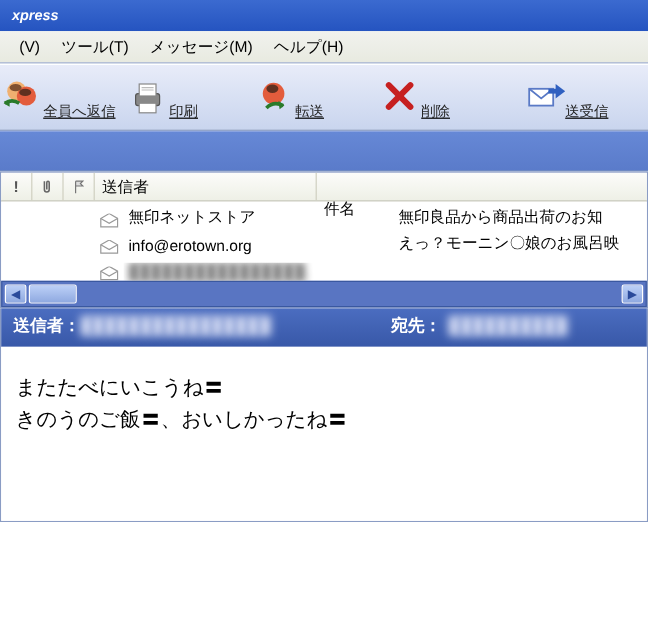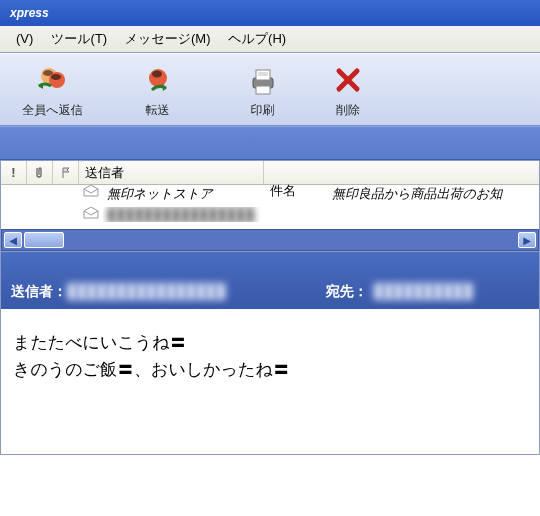--- a/index.html
+++ b/index.html
@@ -4,51 +4,51 @@
 <style>
 * { margin: 0; padding: 0; box-sizing: border-box; font-family: "MS PGothic", "Meiryo", sans-serif; }
 body { background: #fff; width: 540px; height: 516px; overflow: hidden; }
 
 .titlebar { background: linear-gradient(to bottom, #3b6ad0, #2554c0); color: #fff; padding: 6px 10px; font-weight: bold; font-size: 12px; font-style: italic; }
 
 .menubar { background: linear-gradient(to bottom, #f1f2ee, #e8eae0); border-bottom: 1px solid #8a9cc4; padding: 4px 16px; font-size: 13px; }
 .menubar span { margin-right: 14px; cursor: default; }
 
 .toolbar { background: linear-gradient(to bottom, #e8ecf9, #c9d5ee); border-top: 1px solid #fff; border-bottom: 1px solid #7c8fb8; padding: 8px 0 6px 0; display: flex; }
-.tool-btn { display: flex; flex-direction: column; align-items: center; width: 105px; cursor: pointer; }
+.tool-btn { display: flex; flex-direction: row; align-items: flex-end; width: 105px; cursor: pointer; text-decoration: underline; }
 .tool-btn:last-child { width: auto; padding-left: 15px; padding-right: 2px; }
 .tool-icon { width: 36px; height: 36px; display: flex; align-items: center; justify-content: center; margin-bottom: 4px; }
 .tool-btn .label { font-size: 12px; color: #222; }
 
 .middleband { background: linear-gradient(to bottom, #6688d6, #5a7bca); height: 34px; border-top: 1px solid #8aa3e0; border-bottom: 1px solid #3b5fa8; }
 
 .listpane { background: #fff; border: 1px solid #8a9cc4; margin: 0; }
 .list-header { display: flex; background: linear-gradient(to bottom, #fcfcfa, #eef0e6); border-bottom: 1px solid #b8b8a8; height: 24px; align-items: center; font-size: 13px; }
 .lh-flag { width: 26px; text-align: center; border-right: 1px solid #cfcfc0; height: 100%; display:flex; align-items:center; justify-content:center; font-weight:bold; color:#555;}
 .lh-attach { width: 26px; text-align: center; border-right: 1px solid #cfcfc0; height:100%; display:flex; align-items:center; justify-content:center; color:#666;}
 .lh-mark { width: 26px; text-align: center; border-right: 1px solid #cfcfc0; height:100%; display:flex; align-items:center; justify-content:center; color:#777;}
 .lh-sender { width: 185px; padding-left: 6px; border-right: 1px solid #cfcfc0; height:100%; display:flex; align-items:center;}
 .lh-subject { flex:1; padding-left: 6px; height:100%; display:flex; align-items:center;margin-top:37px;}
 
 .list-rows { background:#fff; }
-.row { display:flex; height: 22px; align-items:flex-start; font-size: 13px; font-style: italic; }
+.row { display:flex; height: 22px; align-items:flex-end; font-size: 13px; }
 .row .gap { width: 78px; }
 .row .envicon { width: 24px; display:flex; justify-content:center; }
 .row .sender { width: 225px; padding-left: 4px; white-space:nowrap; overflow:hidden; }
 .row .subject { flex:1; padding-left: 4px; white-space:nowrap; overflow:hidden; }
 .blur { color: transparent; text-shadow: 0 0 6px #888; }
 
 .scrollbar { background: #5975c2; height: 22px; border: 1px solid #3a58a0; display:flex; align-items:center; padding: 2px;}
 .scrollbar .thumb { background: linear-gradient(to bottom,#bcd0f7,#8fa9e0); height: 16px; width: 40px; border:1px solid #fff; border-radius:2px; margin-left: 2px;}
 .scrollbar .arrow { width:18px; height:16px; background: linear-gradient(to bottom,#bcd0f7,#8fa9e0); border:1px solid #fff; border-radius:2px; display:flex; align-items:center; justify-content:center; font-size:10px; color:#2a4a9a;}
 .scrollbar .arrow.right { margin-left:auto; }
 
 .preview { border:1px solid #8a9cc4; border-top: none; }
 .preview-head { background: linear-gradient(to bottom, #4b6dc0, #3858a8); color:#fff; padding: 6px 10px; font-size: 14px; }
-.preview-head .line { display:flex; margin-bottom: 2px; margin-top: 25px; }
+.preview-head .line { display:flex; margin-bottom: 2px; }
 .preview-head .label { font-weight:bold; width: 56px; }
 .preview-head .blurw { color: transparent; text-shadow: 0 0 7px #d0d8f2; flex:1; }
 .preview-head .tolabel { font-weight:bold; width:48px; }
 
 .preview-body { background:#fff; padding: 20px 12px; font-size: 17px; line-height: 1.6; min-height: 145px; }
 
 svg { display:block; }
 </style>
 </head>
 <body>
@@ -72,48 +72,59 @@
           <ellipse cx="21" cy="15" rx="5" ry="3" fill="#603020"></ellipse>
           <path d="M4 24 Q10 20 16 24" stroke="#2a7a2a" stroke-width="3" fill="none"></path>
           <polygon points="3,24 8,21 8,27" fill="#2a7a2a"></polygon>
         </svg>
     </div>
     <span class="label">全員へ返信</span>
   </div>
   <div class="tool-btn">
     <div class="tool-icon">
       <svg width="36" height="36" viewBox="0 0 36 36">
-          <circle cx="18" cy="16" r="9" fill="#e35c3c"></circle>
-          <ellipse cx="17" cy="12" rx="5" ry="3.5" fill="#603020"></ellipse>
-          <path d="M12 28 Q18 22 26 26" stroke="#2a7a2a" stroke-width="3" fill="none"></path>
-          <polygon points="27,26 22,22 23,29" fill="#2a7a2a"></polygon>
-        </svg>
-    </div>
-    <span class="label">転送</span>
-  </div>
-  <div class="tool-btn">
-    <div class="tool-icon">
-      <svg width="36" height="36" viewBox="0 0 36 36">
           <rect x="8" y="16" width="20" height="10" rx="2" fill="#888" stroke="#555"></rect>
           <rect x="11" y="8" width="14" height="10" fill="#fff" stroke="#888"></rect>
           <rect x="11" y="24" width="14" height="8" fill="#fff" stroke="#888"></rect>
           <line x1="13" y1="11" x2="23" y2="11" stroke="#bbb"></line>
           <line x1="13" y1="13" x2="23" y2="13" stroke="#bbb"></line>
         </svg>
     </div>
     <span class="label">印刷</span>
   </div>
   <div class="tool-btn">
     <div class="tool-icon">
       <svg width="36" height="36" viewBox="0 0 36 36">
+          <circle cx="18" cy="16" r="9" fill="#e35c3c"></circle>
+          <ellipse cx="17" cy="12" rx="5" ry="3.5" fill="#603020"></ellipse>
+          <path d="M12 28 Q18 22 26 26" stroke="#2a7a2a" stroke-width="3" fill="none"></path>
+          <polygon points="27,26 22,22 23,29" fill="#2a7a2a"></polygon>
+        </svg>
+    </div>
+    <span class="label">転送</span>
+  </div>
+  <div class="tool-btn">
+    <div class="tool-icon">
+      <svg width="36" height="36" viewBox="0 0 36 36">
           <line x1="9" y1="9" x2="27" y2="27" stroke="#c62020" stroke-width="5" stroke-linecap="round"></line>
           <line x1="27" y1="9" x2="9" y2="27" stroke="#c62020" stroke-width="5" stroke-linecap="round"></line>
         </svg>
     </div>
     <span class="label">削除</span>
+  </div>
+  <div class="tool-btn">
+    <div class="tool-icon">
+      <svg width="36" height="36" viewBox="0 0 36 36">
+          <rect x="6" y="12" width="20" height="14" fill="#fff" stroke="#5a7ac6" stroke-width="1.5"></rect>
+          <path d="M6 12 L16 20 L26 12" stroke="#5a7ac6" fill="none" stroke-width="1.5"></path>
+          <polygon points="28,8 36,14 28,20" fill="#3060c0"></polygon>
+          <rect x="22" y="12" width="8" height="4" fill="#3060c0"></rect>
+        </svg>
+    </div>
+    <span class="label">送受信</span>
   </div>
 </div>
 
 <div class="middleband"></div>
 
 <div class="listpane">
   <div class="list-header">
     <div class="lh-flag">!</div>
     <div class="lh-attach">
       <svg width="12" height="14" viewBox="0 0 12 14">
@@ -141,20 +152,31 @@
       <div class="subject">無印良品から商品出荷のお知</div>
     </div>
     <div class="row">
       <div class="gap"></div>
       <div class="envicon">
           <svg width="16" height="12" viewBox="0 0 16 12">
             <path d="M1 4 L8 0 L15 4 v7 h-14 z" fill="#fff" stroke="#999"></path>
             <path d="M1 4 L8 8 L15 4" stroke="#999" fill="none"></path>
           </svg>
         </div>
+      <div class="sender">info@erotown.org</div>
+      <div class="subject">えっ？モーニン〇娘のお風呂映</div>
+    </div>
+    <div class="row">
+      <div class="gap"></div>
+      <div class="envicon">
+          <svg width="16" height="12" viewBox="0 0 16 12">
+            <path d="M1 4 L8 0 L15 4 v7 h-14 z" fill="#fff" stroke="#999"></path>
+            <path d="M1 4 L8 8 L15 4" stroke="#999" fill="none"></path>
+          </svg>
+        </div>
       <div class="sender blur">████████████████.</div>
       <div class="subject"></div>
     </div>
   </div>
   <div class="scrollbar">
     <div class="arrow">◀</div>
     <div class="thumb"></div>
     <div class="arrow right">▶</div>
   </div>
 </div>

